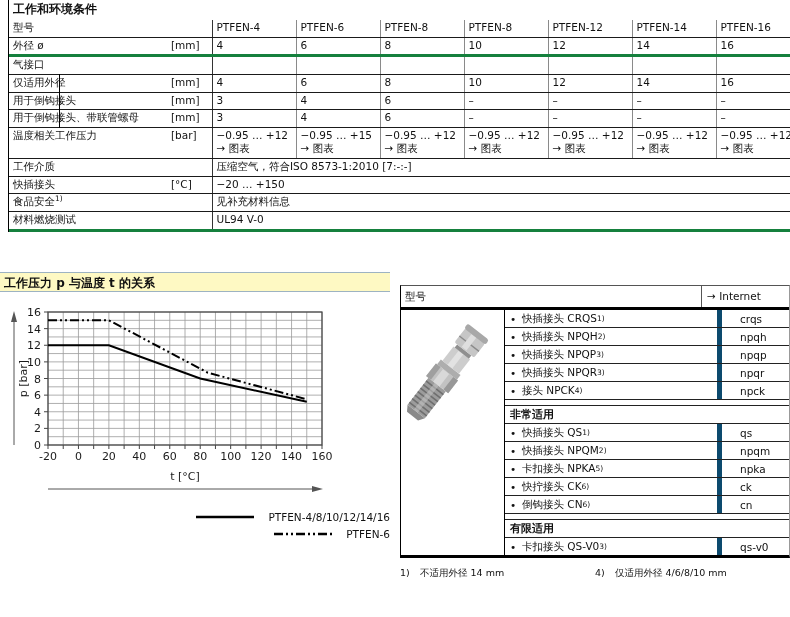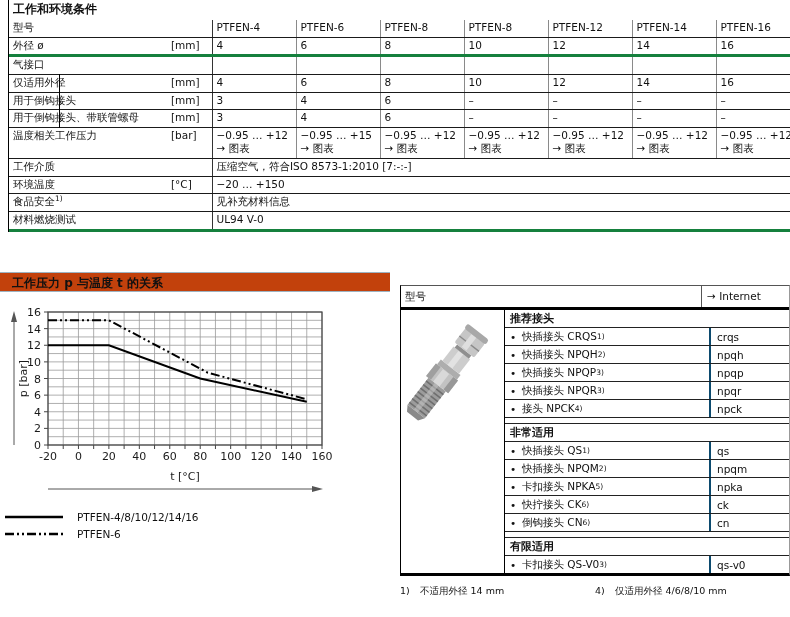--- a/index.html
+++ b/index.html
@@ -17,45 +17,45 @@
   td.v{border-left:1px solid #8a8a8a;}
   td.v1{border-left:1px solid #333;margin-left:24px;}
   tr.thick td{border-bottom:3px solid #15803d;}
   tr.grp td{height:12px;}
   td.sublbl{padding-left:57px;position:relative;}
   td.sublbl::before{content:"";position:absolute;left:50px;top:-1px;bottom:-1px;width:0;border-left:1px solid #000;}
   .pv{white-space:nowrap;}
   .pref{white-space:nowrap;}
   sup{font-size:7.5px;line-height:0;}
   
-  .band{height:20px;background:#c2410c;border-top:1px solid #9db3c2;border-bottom:1px solid #9db3c2;
-        font-weight:bold;font-size:12px;padding:2px 0 0 12px;box-sizing:border-box;}
+  .band{height:20px;background:#fef9c3;border-top:1px solid #9db3c2;border-bottom:1px solid #9db3c2;
+        font-weight:bold;font-size:12px;padding:2px 0 0 4px;box-sizing:border-box;}
   
   #chart-section{position:absolute;left:0;top:272px;width:390px;}
   #chart-wrap{margin-top:6px;}
   #chart-svg{display:block;}
   .legend{margin:10px 0 0 5px;}
-  .legend-row{display:flex;align-items:center;height:17px;font-size:10.5px;}
+  .legend-row{display:flex;align-items:center;height:17px;font-size:10.5px;justify-content:flex-end;}
   .legend-row svg{margin-right:14px;}
   .ls-solid{stroke:#000;stroke-width:2.6;}
   .ls-dashdot{stroke:#000;stroke-width:2.6;stroke-dasharray:9 3 2 3 2 3;}
   
   #acc-section{position:absolute;left:400px;top:272px;width:390px;}
   .acc-table{margin-top:13px;border-left:1px solid #000;border-top:1px solid #555;border-right:1px solid #999;border-bottom:3px solid #000;box-sizing:border-box;}
   .acc-head{display:flex;border-bottom:3px solid #000;}
   .acc-head-label{flex:1;padding:4px 4px 3px 4px;font-size:10.5px;}
   .acc-head-net{width:88px;border-left:1px solid #555;padding:4px 4px 3px 5px;font-size:10.5px;box-sizing:border-box;white-space:nowrap;}
   .acc-body{display:flex;}
   .acc-img{width:104px;border-right:1px solid #000;box-sizing:border-box;}
   .acc-rows{flex:1;display:flex;flex-direction:column;}
   .acc-sec{height:17px;line-height:17px;font-weight:bold;font-size:11px;padding-left:5px;border-bottom:1px solid #222;}
   .acc-item{height:17px;display:flex;align-items:stretch;border-bottom:1px solid #222;font-size:10.5px;}
   .acc-item .ilbl{flex:1;display:flex;align-items:center;padding-left:5px;}
   .blt{width:12px;display:inline-block;}
-  .acc-item .code{width:80px;border-left:2px solid #0c4a6e;display:flex;align-items:center;padding-left:6px;box-sizing:border-box;}
+  .acc-item .code{width:72px;border-left:5px solid #0c4a6e;display:flex;align-items:center;padding-left:18px;box-sizing:border-box;}
   .acc-gap{height:5px;border-bottom:1px solid #222;}
   .acc-rows > :last-child{border-bottom:none;}
   .footnotes{display:flex;margin-top:8px;font-size:9.5px;}
   .fn-col{width:50%;}
   .fn-row{display:flex;line-height:1.45;}
   .fn-num{width:20px;}
 </style>
 </head>
 <body>
 
@@ -169,21 +169,21 @@
             <div class="pv">−0.95 … +12</div>
             <div class="pref">→ 图表</div>
           </td>
     </tr>
     <tr>
       <td>工作介质</td>
       <td></td>
       <td class="v1" colspan="7">压缩空气，符合ISO 8573-1:2010 [7:-:-]</td>
     </tr>
     <tr>
-      <td>环境温度</td>
+      <td>快插接头</td>
       <td>[°C]</td>
       <td class="v1" colspan="7">−20 … +150</td>
     </tr>
     <tr>
       <td><span>食品安全</span><sup>1)</sup></td>
       <td></td>
       <td class="v1" colspan="7">见补充材料信息</td>
     </tr>
     <tr class="thick">
       <td>材料燃烧测试</td>
@@ -331,21 +331,20 @@
             <rect x="-4" y="-24" width="6" height="18" fill="#e2e2e2"></rect>
             <rect x="-9" y="-28" width="18" height="4" fill="#8f8f8f"></rect>
             <rect x="-12.5" y="-46" width="25" height="18" rx="2" fill="#c6c6c6"></rect>
             <line x1="-12.5" y1="-36" x2="12.5" y2="-36" stroke="#8a8a8a" stroke-width="1.4"></line>
             <rect x="-4" y="-45" width="6" height="16" fill="#dedede"></rect>
             <rect x="-13.5" y="-51" width="27" height="6" rx="2.5" fill="#a8a8a8"></rect>
           </g>
         </svg>
       </div>
       <div class="acc-rows">
-        <div class="acc-sec">推荐接头</div>
         <div class="acc-item">
           <div class="ilbl">
               <span class="blt">•</span>
               <span>快插接头 CRQS</span>
               <sup>1)</sup>
             </div>
           <div class="code">crqs</div>
         </div>
         <div class="acc-item">
           <div class="ilbl">

